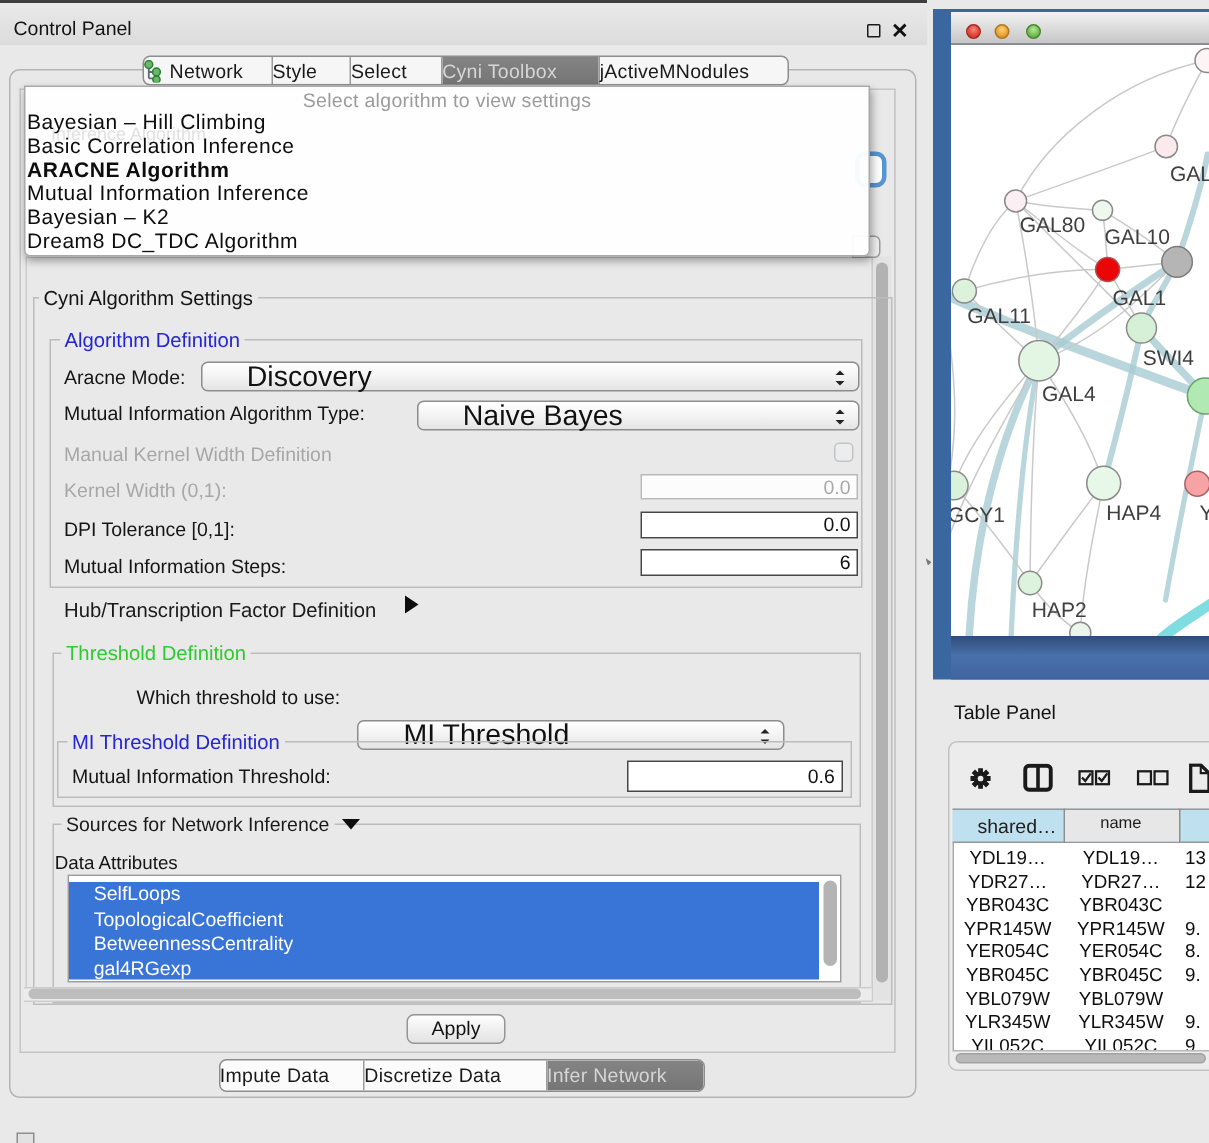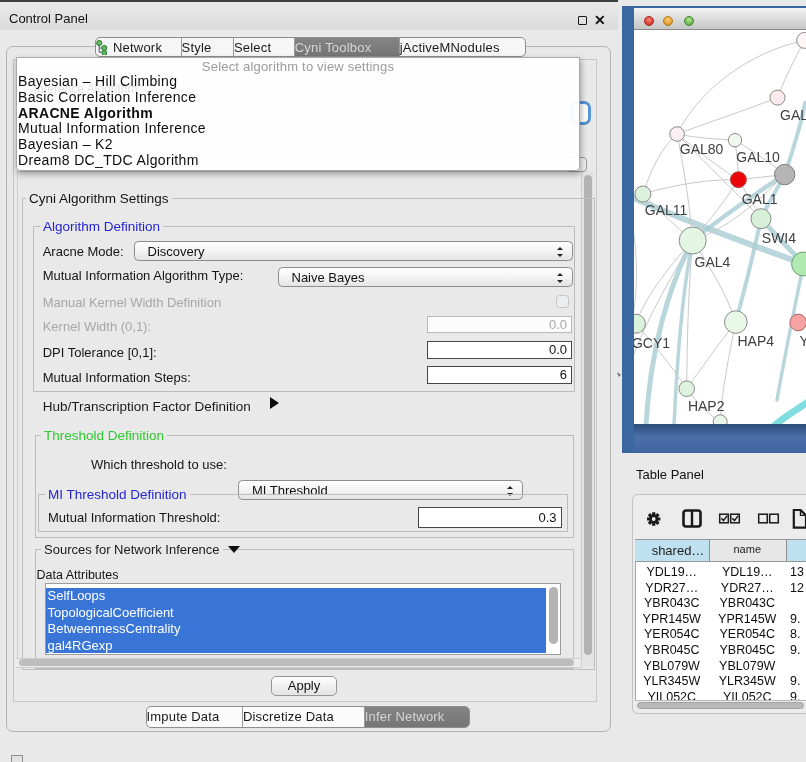--- a/index.html
+++ b/index.html
@@ -1,20 +1,20 @@
 <!DOCTYPE html>
 <html><head><meta charset="utf-8"><style>
 *{margin:0;padding:0;box-sizing:border-box}
 html,body{width:806px;height:762px;overflow:hidden}
 body{position:relative;background:#e9e9e9;font-family:"Liberation Sans",sans-serif;-webkit-font-smoothing:antialiased}
 .ab{position:absolute}
 .lb{position:absolute;font-weight:normal;font-size:13px;color:#151515;line-height:14px;white-space:nowrap}
 .lbn{position:absolute;font-weight:normal;font-size:13.5px;color:#1a1a1a;line-height:14px;white-space:nowrap}
 .dis{color:#a7a7a7 !important}
-.combo{position:absolute;height:20px;border:1px solid #8d8d8d;border-radius:4.5px;background:linear-gradient(#ffffff,#f2f2f2 55%,#e4e4e4);font-size:13px;line-height:19px;padding-left:13px;color:#111;white-space:nowrap;box-shadow:inset 0 1px 0 #fff}
+.combo{position:absolute;height:20px;border:1px solid #8d8d8d;border-radius:4.5px;background:linear-gradient(#ffffff,#f2f2f2 55%,#e4e4e4);font-size:19px;line-height:19px;padding-left:30px;color:#111;white-space:nowrap;box-shadow:inset 0 1px 0 #fff}
 .stp{position:absolute;right:8px;top:3px;width:7px;height:14px}
 .stp b,.stp i{position:absolute;left:0;width:0;height:0;border-left:3px solid transparent;border-right:3px solid transparent}
 .stp b{top:2px;border-bottom:3.5px solid #222}
 .stp i{bottom:2px;border-top:3.5px solid #222}
 .field{position:absolute;background:#fff;border:1px solid #474747;font-size:13px;color:#111;text-align:right;padding-right:4px;white-space:nowrap}
 .field.fdis{border-color:#b9b9b9;color:#a9a9a9;background:#fcfcfc}
 .grp{position:absolute;border:1px solid #bcbcbc}
 .gt{position:absolute;background:#e9e9e9;padding:0 3px;font-size:13.5px;line-height:14px;white-space:nowrap;z-index:2}
 .seg{display:flex;position:absolute;border:1px solid #8e8e8e;border-radius:5px;background:#f6f6f6;overflow:hidden;font-size:13px;font-weight:normal;letter-spacing:0.2px;color:#191919}
 .seg div{display:flex;align-items:center;justify-content:flex-start;border-left:1px solid #9b9b9b;height:100%}
@@ -81,29 +81,29 @@
 <span class="gt" style="left:41px;top:428.5px;color:#2fca2f">Threshold Definition</span>
 <div class="lb" style="left:91px;top:458px">Which threshold to use:</div>
 <div class="combo" style="left:238px;top:480px;width:285px">MI Threshold<span class="stp">
       <b></b>
       <i></i>
     </span></div>
 
 <div class="grp" style="left:37.5px;top:494px;width:530.5px;height:38px"></div>
 <span class="gt" style="left:45px;top:487.5px;color:#2525d2">MI Threshold Definition</span>
 <div class="lb" style="left:48px;top:510.5px">Mutual Information Threshold:</div>
-<div class="field" style="left:417.5px;top:507px;width:144px;height:21px;line-height:19px">0.3</div>
+<div class="field" style="left:417.5px;top:507px;width:144px;height:21px;line-height:19px">0.6</div>
 
 <div class="grp" style="left:35px;top:549px;width:538.5px;height:120px"></div>
 <span class="gt" style="left:41px;top:542.5px;color:#1a1a1a;font-size:13px">Sources for Network Inference</span>
 <div class="tri-d" style="left:228px;top:546px"></div>
 <div class="lb" style="left:36.5px;top:568px;font-size:12.5px">Data Attributes</div>
 
 <div class="ab" style="left:45px;top:583px;width:516px;height:72px;background:#fff;border:1px solid #9c9c9c"></div>
-<div class="ab" style="left:45.5px;top:588px;width:500.5px;height:65px;background:#3875d7;color:#fff;font-size:13px;line-height:16.5px;padding-left:2px;white-space:nowrap;overflow:hidden">SelfLoops<br>TopologicalCoefficient<br>BetweennessCentrality<br>gal4RGexp</div>
+<div class="ab" style="left:45.5px;top:588px;width:500.5px;height:65px;background:#3875d7;color:#fff;font-size:13px;line-height:16.5px;padding-left:17px;white-space:nowrap;overflow:hidden">SelfLoops<br>TopologicalCoefficient<br>BetweennessCentrality<br>gal4RGexp</div>
 <div class="ab" style="left:549px;top:587px;width:9px;height:57px;background:#b4b4b4;border-radius:4.5px"></div>
 
 <div class="ab" style="left:16px;top:657.5px;width:565px;height:10px;background:#ececec;border-top:1px solid #cdcdcd;border-bottom:1px solid #cdcdcd"></div>
 <div class="ab" style="left:19px;top:659px;width:555px;height:7px;background:#bdbdbd;border-radius:3.5px"></div>
 
 <div class="ab" style="left:271px;top:676px;width:66px;height:20px;border:1px solid #959595;border-radius:5px;background:linear-gradient(#fefefe,#ededed 60%,#e3e3e3);font-size:13px;color:#111;text-align:center;line-height:18px">Apply</div>
 
 <div class="seg" style="left:145.5px;top:705.5px;width:324px;height:22px;background:#fbfbfb">
 <div style="width:96px">Impute Data</div>
 <div style="width:122.5px">Discretize Data</div>

